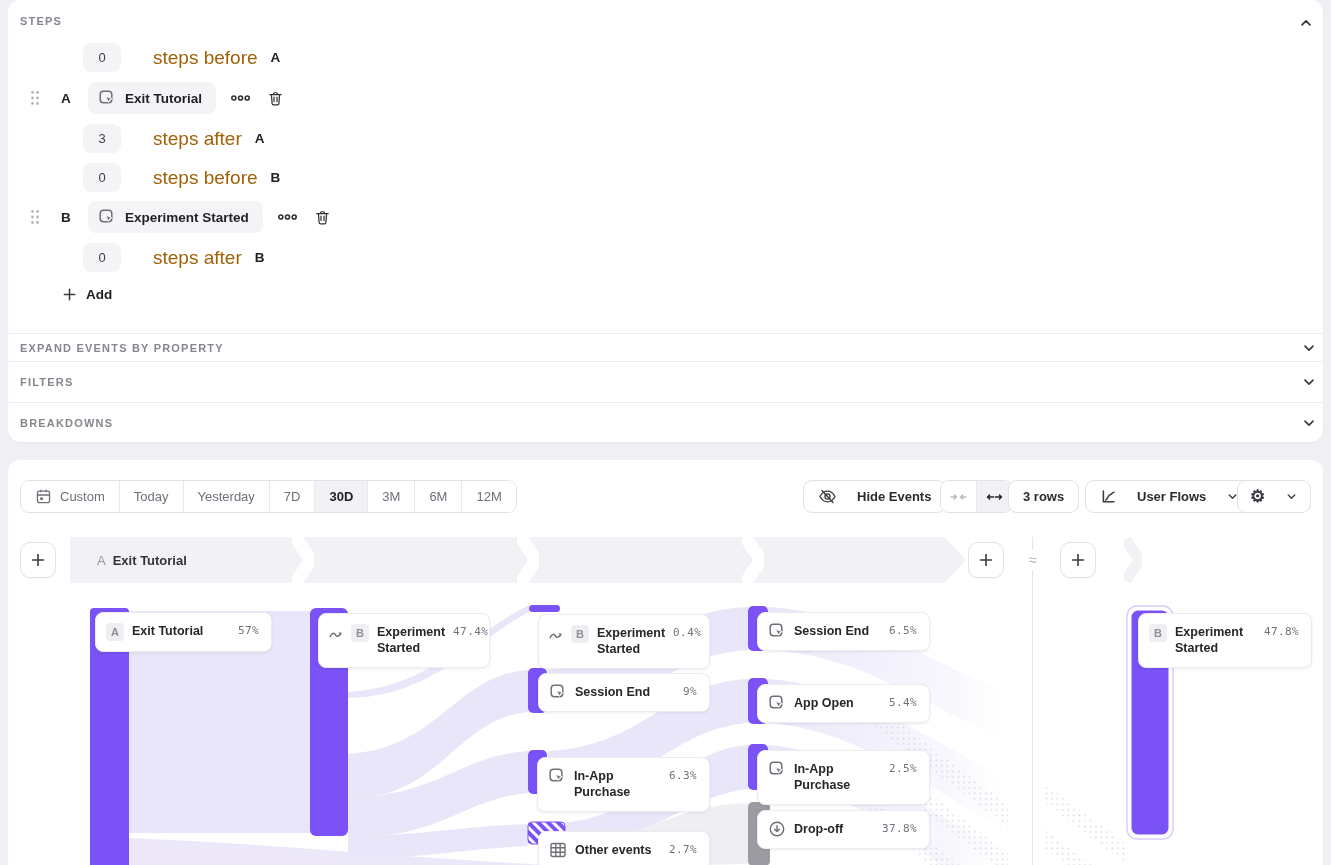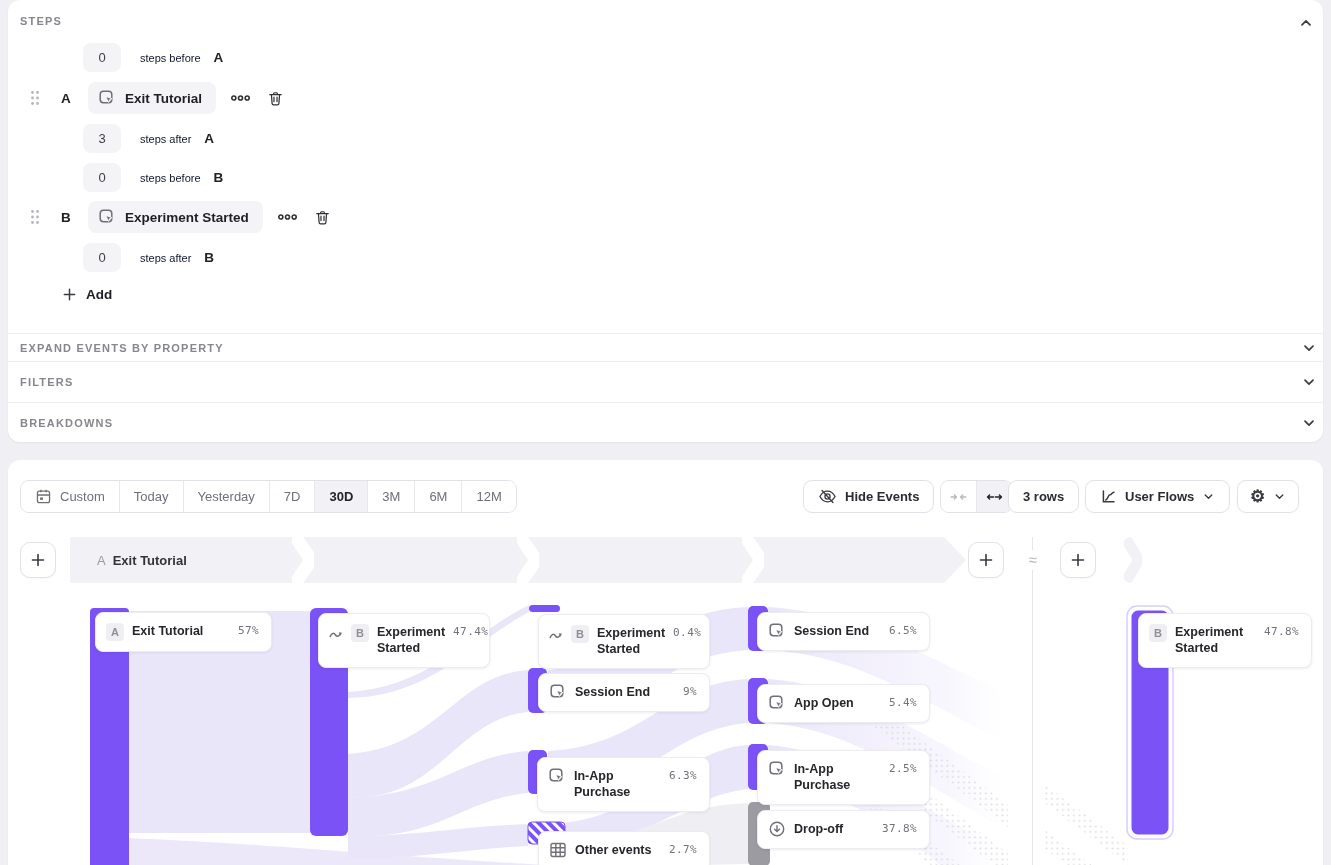--- a/index.html
+++ b/index.html
@@ -8,34 +8,34 @@
   #page{position:relative;width:1331px;height:865px;overflow:hidden}
   .abs{position:absolute}
   .card{position:absolute;background:#fff;border-radius:12px;box-shadow:0 1px 2px rgba(20,20,45,.05)}
   .hline{position:absolute;height:1px;background:#EDECF1}
   .sec-label{font-size:11px;font-weight:700;letter-spacing:1.2px;color:#86868F}
   .icn{display:inline-block;vertical-align:middle;color:#3A3A41}
   .icn-gray{color:#6F6F78}
   
   .flexrow{position:absolute;display:flex;align-items:center}
   .numbox{width:38px;height:29px;background:#F4F3F6;border-radius:8px;display:flex;align-items:center;justify-content:center;font-size:13px;color:#3F3F46}
-  .steps-lbl{font-size:11px;color:#0f172a;margin-left:19px}
+  .steps-lbl{font-size:19px;color:#a16207;margin-left:32px}
   .steps-ref{font-size:13.5px;font-weight:700;color:#202026;margin-left:13px}
   .handle{color:#B5B5BD;margin-right:21px}
   .rowletter{font-size:13.5px;font-weight:700;color:#202026;margin-right:17px;width:10px}
   .evbtn{display:inline-flex;align-items:center;gap:9px;height:32px;padding:0 14px 0 10px;background:#F4F3F6;border-radius:8px;font-size:13.5px;font-weight:700;color:#1F1F24;border:none;cursor:pointer}
   .iconbtn{background:none;border:none;cursor:pointer;display:inline-flex;align-items:center;color:#2E2E34}
   .addbtn{display:inline-flex;align-items:center;gap:9px;background:none;border:none;font-size:13.5px;font-weight:700;color:#202026;cursor:pointer}
   .secrow{position:absolute;left:8px;width:1315px;display:flex;align-items:center;justify-content:space-between;padding:0 6px 0 12px;cursor:pointer}
   
   .seg{position:absolute;display:flex;align-items:stretch;height:33px;background:#fff;border:1px solid #E2E1E7;border-radius:9px;overflow:hidden}
   .seg>.cell{display:flex;align-items:center;gap:8px;padding:0 14px;font-size:13px;color:#6F6F79;border-right:1px solid #E8E7EC;cursor:pointer;background:#fff}
   .seg>.cell:last-child{border-right:none}
   .seg>.cell.sel{background:#F2F1F5;color:#232329;font-weight:700}
-  .tbtn{position:absolute;height:33px;display:flex;align-items:center;gap:8px;padding:0 14px;background:#fff;border:1px solid #E2E1E7;border-radius:9px;font-size:13px;font-weight:600;color:#2B2B31;cursor:pointer}
+  .tbtn{position:absolute;height:33px;display:flex;align-items:center;gap:20px;padding:0 14px;background:#fff;border:1px solid #E2E1E7;border-radius:9px;font-size:13px;font-weight:600;color:#2B2B31;cursor:pointer}
   
   .band{position:absolute;top:537px;height:46px;background:#F2F1F5;display:flex;align-items:center}
   .band .blabel{font-size:13px;margin-left:27px;white-space:nowrap}
   .band .bletter{color:#9A9AA3;margin-right:7px}
   .band .bname{color:#33333A;font-weight:600}
   .plusbtn{position:absolute;top:542px;width:36px;height:36px;background:#fff;border:1px solid #E2E1E7;border-radius:10px;display:flex;align-items:center;justify-content:center;cursor:pointer;box-shadow:0 1px 1px rgba(0,0,0,.03)}
   .vdiv{position:absolute;left:1032px;top:537px;width:1px;height:328px;background:#E6E5EB}
   .approx{position:absolute;left:1021px;top:550px;width:23px;text-align:center;background:#fff;color:#B6B6BF;font-size:15px;line-height:20px}
   
   .node{position:absolute;display:flex;align-items:flex-start;gap:8px;background:#fff;border:1px solid #ECEBF0;border-radius:8px;box-shadow:0 1px 3px rgba(25,25,55,.08);padding:10px 12px 10px 10px;cursor:pointer;z-index:6}

